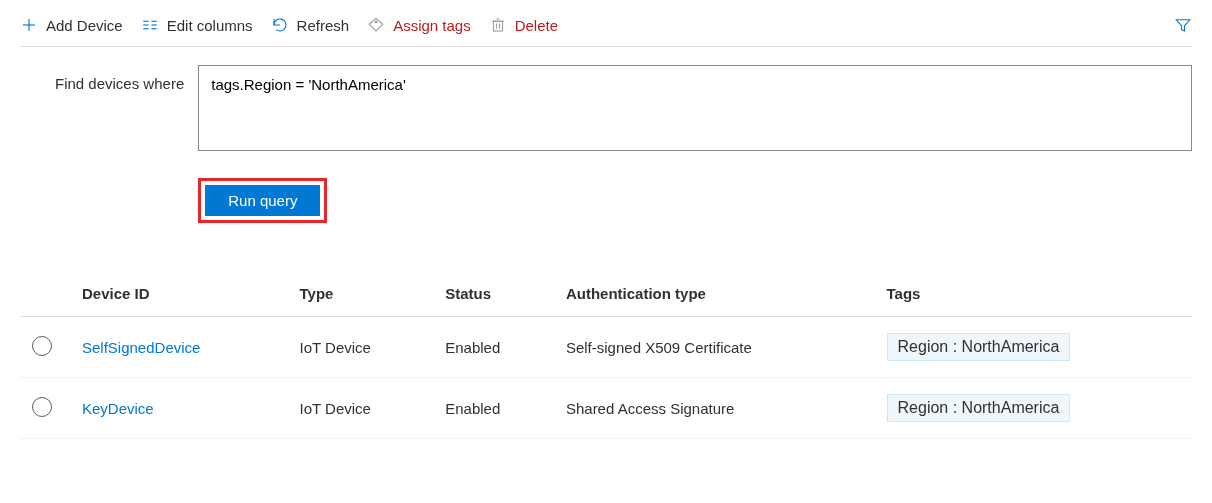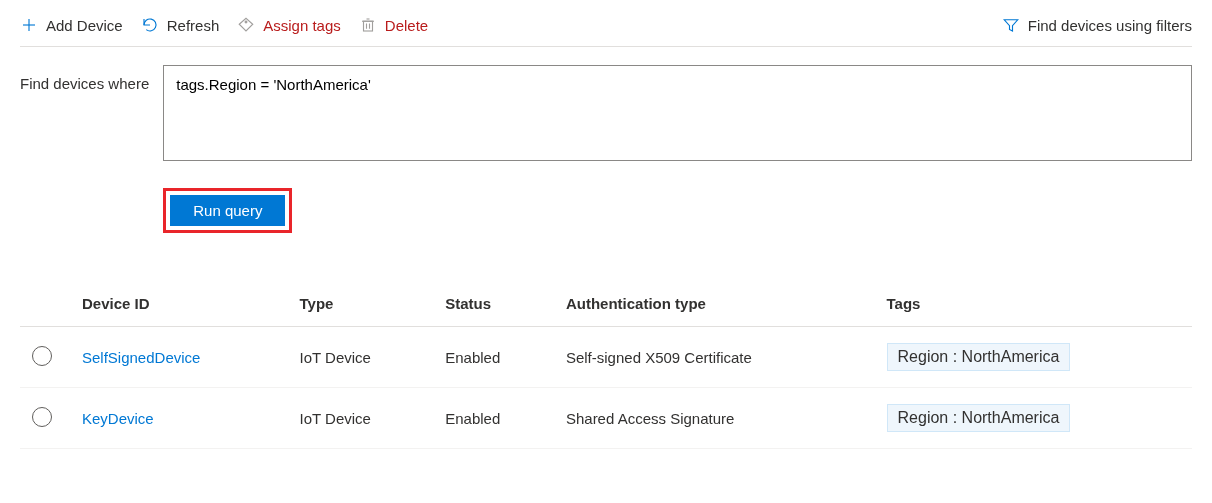--- a/index.html
+++ b/index.html
@@ -42,25 +42,26 @@
       display: flex;
       align-items: flex-start;
       gap: 14px;
       margin-top: 18px;
     }
     .query-label {
       font-size: 15px;
       padding-top: 10px;
       color: #323130;
       white-space: nowrap;
+      margin-left: 35px;
     }
     .query-body { flex: 1; }
     .query-input {
       width: 100%;
-      height: 96px;
+      height: 86px;
       border: 1px solid #8a8886;
       padding: 10px 12px;
       font-size: 15px;
       font-family: inherit;
       resize: none;
       outline: none;
     }
     .run-wrap {
       display: inline-block;
       margin-top: 24px;
@@ -118,20 +119,33 @@
   <button class="toolbar-btn">
     <span class="icon add-icon">
       <svg viewBox="0 0 24 24" fill="none" stroke-width="1.5">
           <line x1="12" y1="4" x2="12" y2="20"></line>
           <line x1="4" y1="12" x2="20" y2="12"></line>
         </svg>
     </span>
     <span>Add Device</span>
   </button>
 
+  <button class="toolbar-btn">
+    <span class="icon editcols-icon">
+      <svg viewBox="0 0 24 24" stroke-width="1.5">
+          <line x1="3" y1="7" x2="10" y2="7"></line>
+          <line x1="3" y1="12" x2="10" y2="12"></line>
+          <line x1="3" y1="17" x2="10" y2="17"></line>
+          <line x1="14" y1="7" x2="21" y2="7"></line>
+          <line x1="14" y1="12" x2="21" y2="12"></line>
+          <line x1="14" y1="17" x2="21" y2="17"></line>
+        </svg>
+    </span>
+    <span>Edit columns</span>
+  </button>
 
   <button class="toolbar-btn">
     <span class="icon refresh-icon">
       <svg viewBox="0 0 24 24" fill="none" stroke-width="1.5">
           <path d="M4 12a8 8 0 1 1 3 6.2"></path>
           <polyline points="4 4 4 12 12 12" fill="none"></polyline>
         </svg>
     </span>
     <span>Refresh</span>
   </button>
@@ -160,21 +174,20 @@
   </button>
 
   <div class="spacer"></div>
 
   <button class="toolbar-btn">
     <span class="icon filter-icon">
       <svg viewBox="0 0 24 24" stroke-width="1.5">
           <polygon points="3 5 21 5 14 13 14 20 10 18 10 13 3 5"></polygon>
         </svg>
     </span>
-    <span>Find devices using filters</span>
   </button>
 </div>
 
 <div class="query-row">
   <div class="query-label">Find devices where</div>
   <div class="query-body">
     <textarea class="query-input" style="">tags.Region = 'NorthAmerica'</textarea>
     <div class="run-wrap">
       <button class="run-btn">Run query</button>
     </div>

